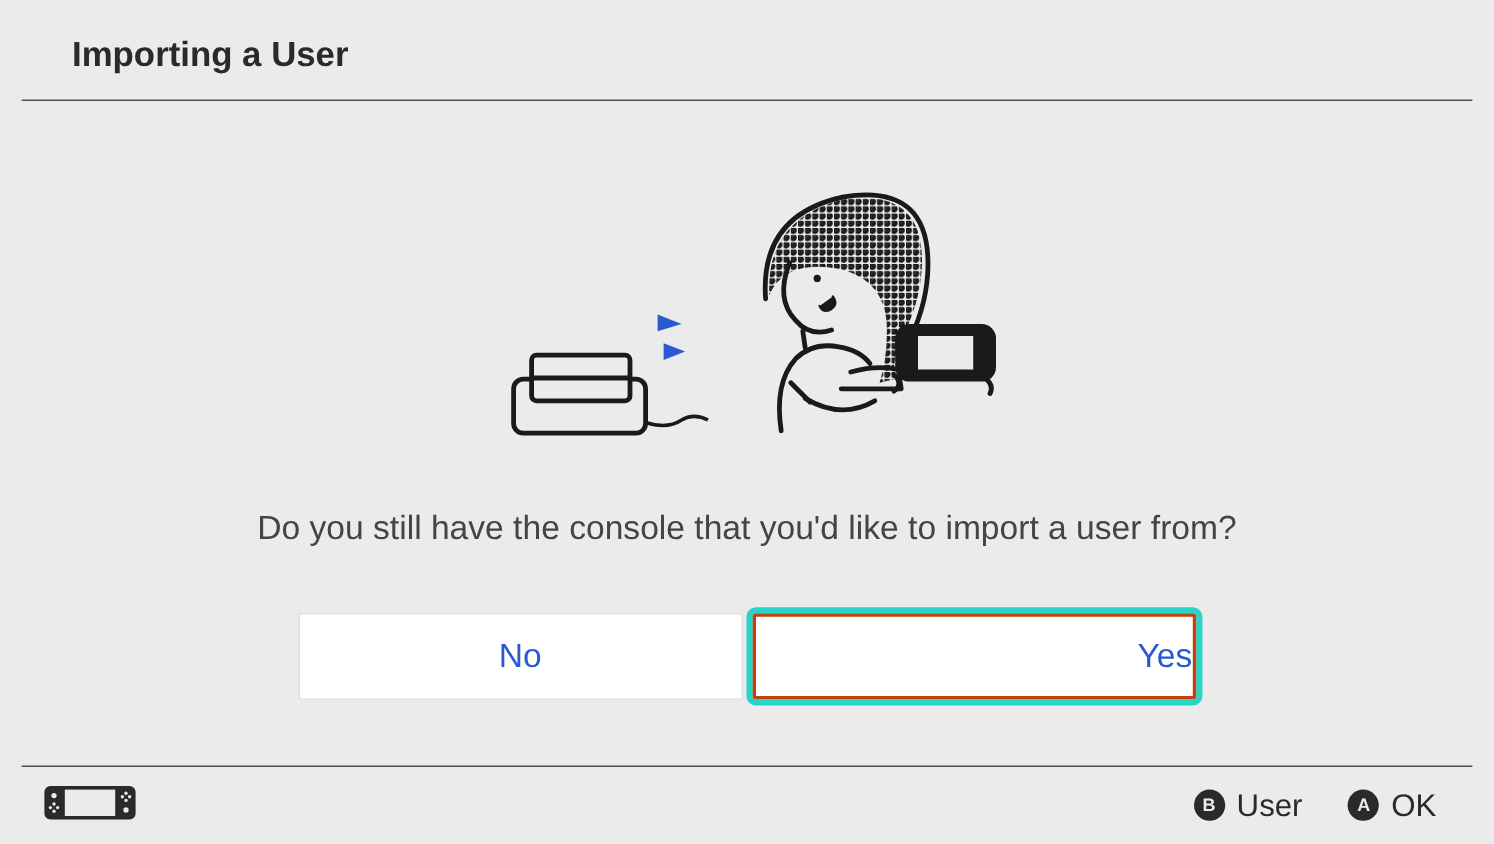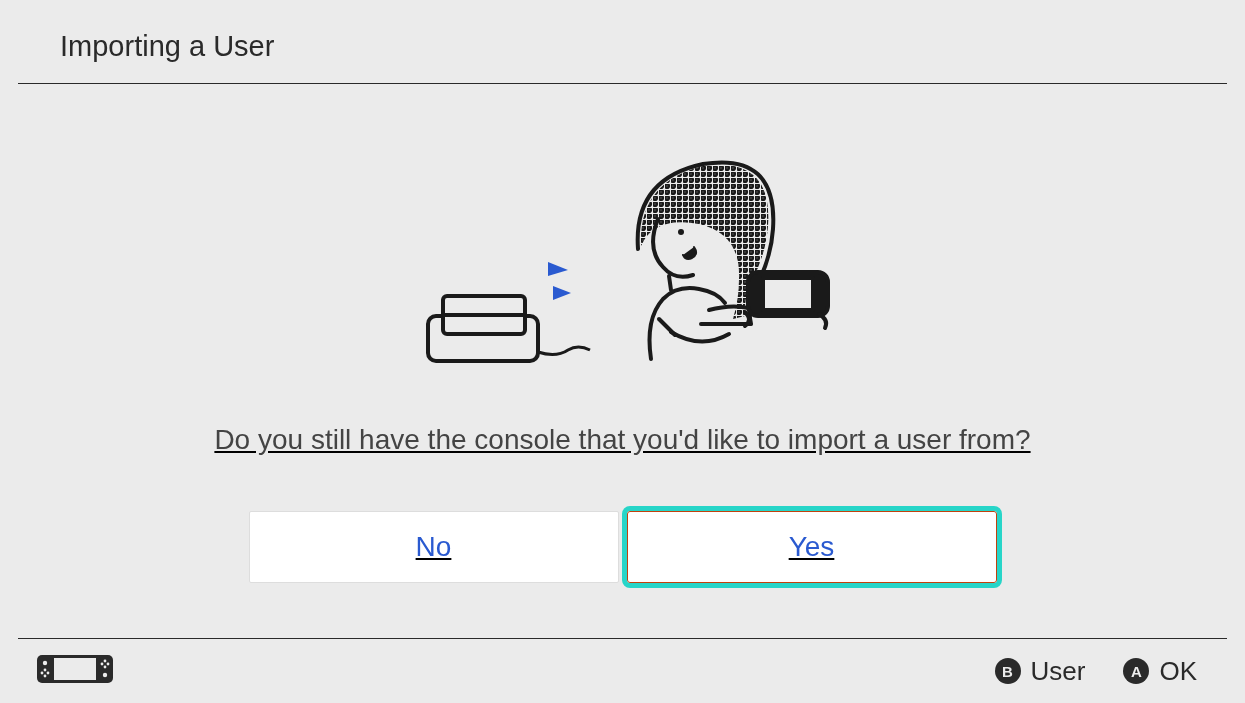--- a/index.html
+++ b/index.html
@@ -14,35 +14,34 @@
       display: flex;
       flex-direction: column;
       height: 100%;
     }
     .header {
       padding: 30px 0 20px 60px;
     }
     .header-title {
       font-size: 29px;
       color: #2a2a2a;
-      font-weight: 400;
+      font-weight: 700;
     }
     .divider-top {
       height: 1px;
       background: #2a2a2a;
       margin: 0 18px;
     }
     .content {
       flex: 1;
       display: flex;
       flex-direction: column;
       align-items: center;
       justify-content: flex-start;
       padding-top: 70px;
-      text-decoration: underline;
     }
     .illustration {
       width: 420px;
       height: 230px;
       position: relative;
       margin-bottom: 40px;
     }
     .question {
       font-size: 28px;
       color: #444;
@@ -61,22 +60,23 @@
       border-radius: 2px;
       display: flex;
       align-items: center;
       justify-content: center;
       font-size: 28px;
       color: #2a5ad0;
       cursor: pointer;
     }
     .btn.selected {
       outline: 5px solid #27d5c8;
-      border: 1px solid #c2410c;
+      border: 3px solid #c2410c;
       border-radius: 3px;
+      justify-content: flex-end;
     }
     .divider-bottom {
       height: 1px;
       background: #2a2a2a;
       margin: 0 18px;
     }
     .footer {
       height: 64px;
       display: flex;
       align-items: center;

